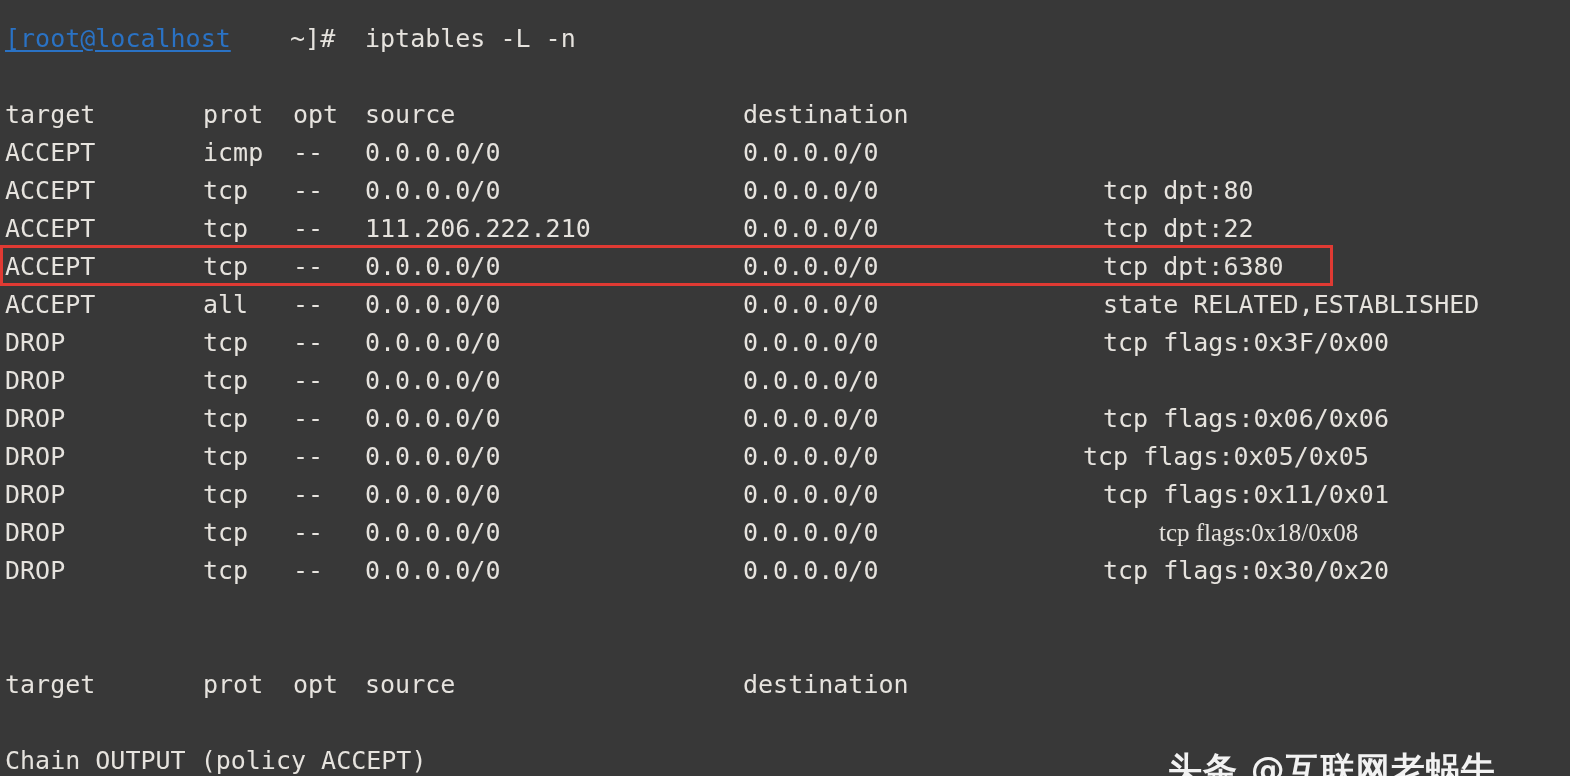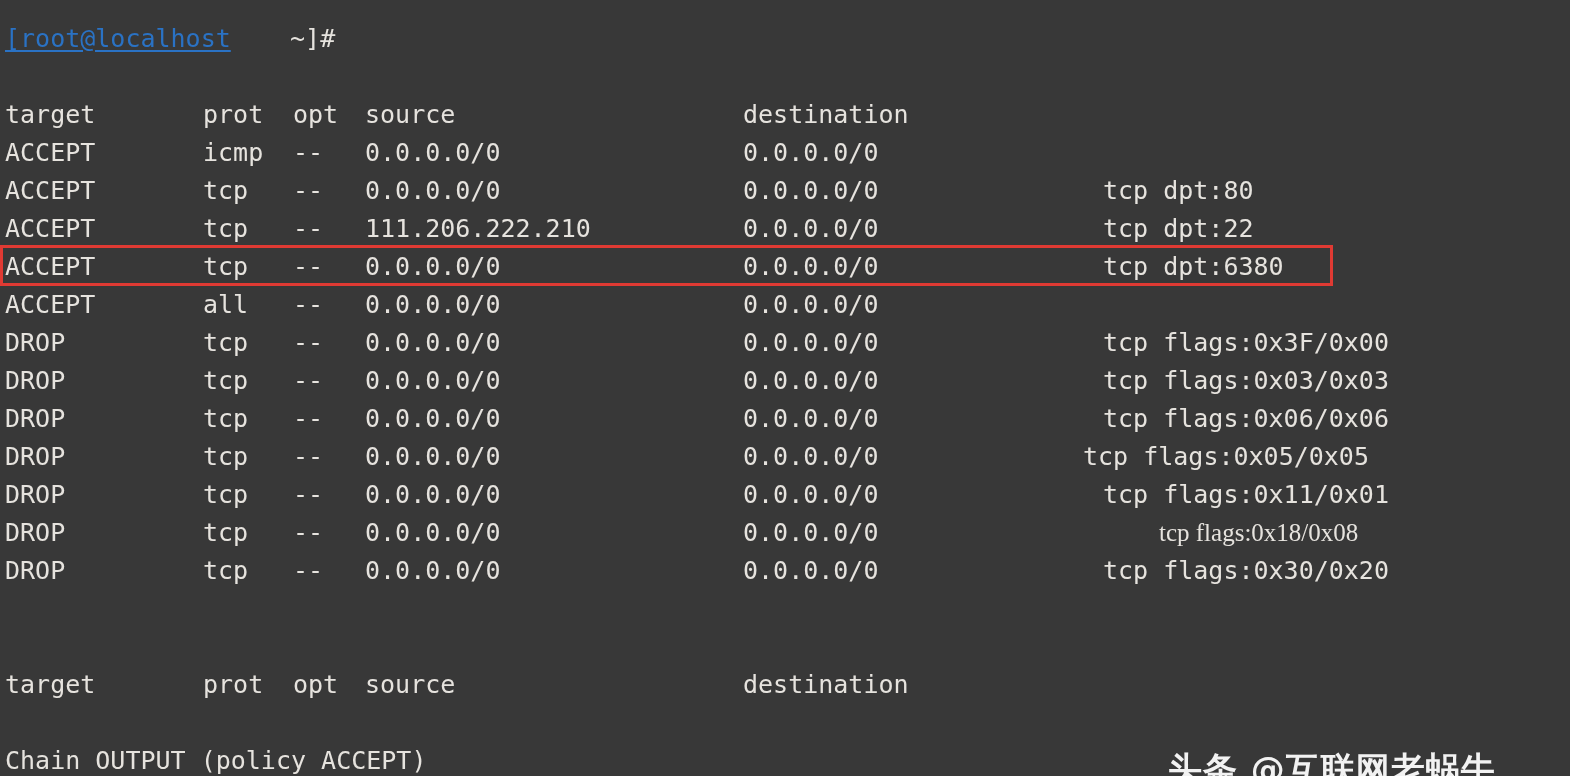--- a/index.html
+++ b/index.html
@@ -75,20 +75,21 @@
   }
 </style>
 </head>
 <body>
 
 <div id="terminal">
 
   <div class="line" style="top:20px;">
     <span class="cell prompt-host" style="left:5px;">[root@localhost</span>
     <span class="cell prompt-rest" style="left:275px;"> ~]# </span>
+    <span class="cell prompt-rest" style="left:365px;">iptables -L -n</span>
   </div>
 
 
   <div class="line" style="top:96px;">
     <span class="cell" style="left:5px;">target</span>
     <span class="cell" style="left:203px;">prot</span>
     <span class="cell" style="left:293px;">opt</span>
     <span class="cell" style="left:365px;">source</span>
     <span class="cell" style="left:743px;">destination</span>
   </div>
@@ -128,38 +129,38 @@
     <span class="cell" style="left:743px;">0.0.0.0/0</span>
     <span class="cell" style="left:1103px;">tcp dpt:6380</span>
   </div>
 
   <div class="line" style="top:286px;">
     <span class="cell" style="left:5px;">ACCEPT</span>
     <span class="cell" style="left:203px;">all</span>
     <span class="cell" style="left:293px;">--</span>
     <span class="cell" style="left:365px;">0.0.0.0/0</span>
     <span class="cell" style="left:743px;">0.0.0.0/0</span>
+    <span class="cell" style="left:1103px;">state RELATED,ESTABLISHED</span>
   </div>
 
   <div class="line" style="top:324px;">
     <span class="cell" style="left:5px;">DROP</span>
     <span class="cell" style="left:203px;">tcp</span>
     <span class="cell" style="left:293px;">--</span>
     <span class="cell" style="left:365px;">0.0.0.0/0</span>
     <span class="cell" style="left:743px;">0.0.0.0/0</span>
     <span class="cell" style="left:1103px;">tcp flags:0x3F/0x00</span>
   </div>
 
   <div class="line" style="top:362px;">
     <span class="cell" style="left:5px;">DROP</span>
     <span class="cell" style="left:203px;">tcp</span>
     <span class="cell" style="left:293px;">--</span>
     <span class="cell" style="left:365px;">0.0.0.0/0</span>
     <span class="cell" style="left:743px;">0.0.0.0/0</span>
-    <span class="cell" style="left:1103px;">tcp flags:0x03/0x03</span>
   </div>
 
   <div class="line" style="top:400px;">
     <span class="cell" style="left:5px;">DROP</span>
     <span class="cell" style="left:203px;">tcp</span>
     <span class="cell" style="left:293px;">--</span>
     <span class="cell" style="left:365px;">0.0.0.0/0</span>
     <span class="cell" style="left:743px;">0.0.0.0/0</span>
     <span class="cell" style="left:1103px;">tcp flags:0x06/0x06</span>
   </div>

